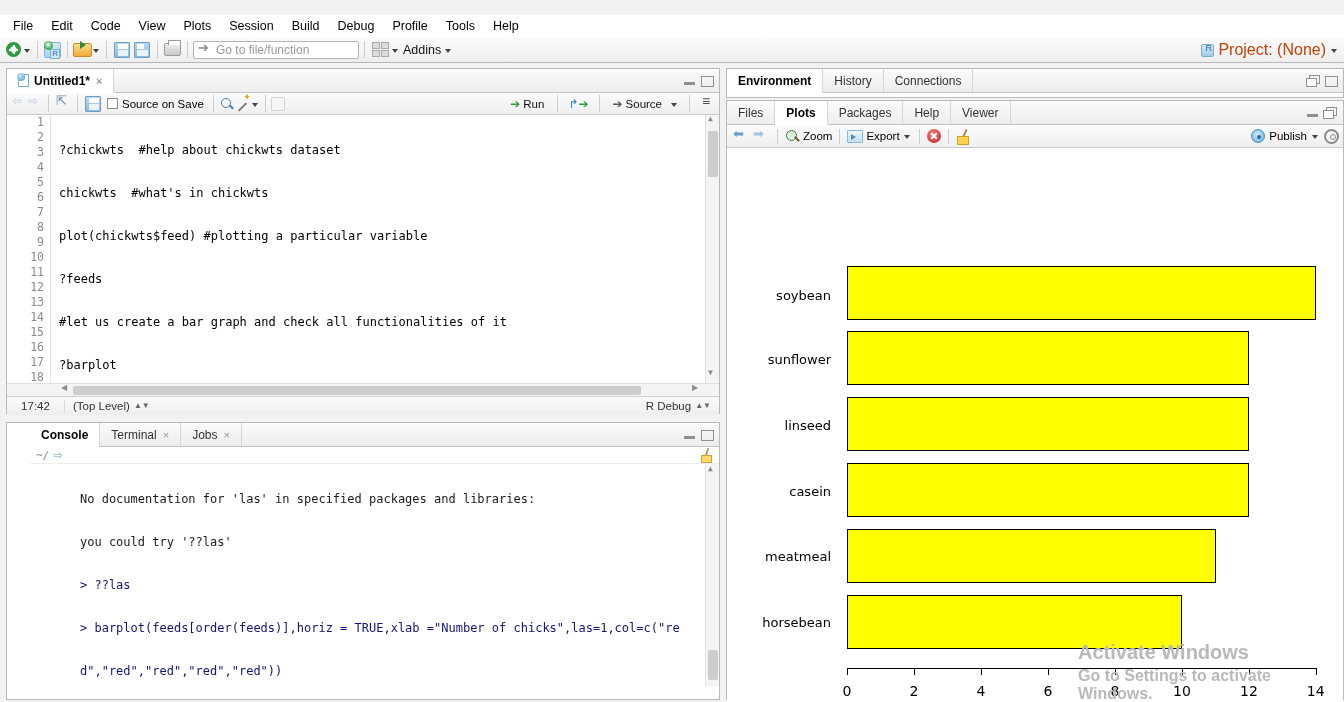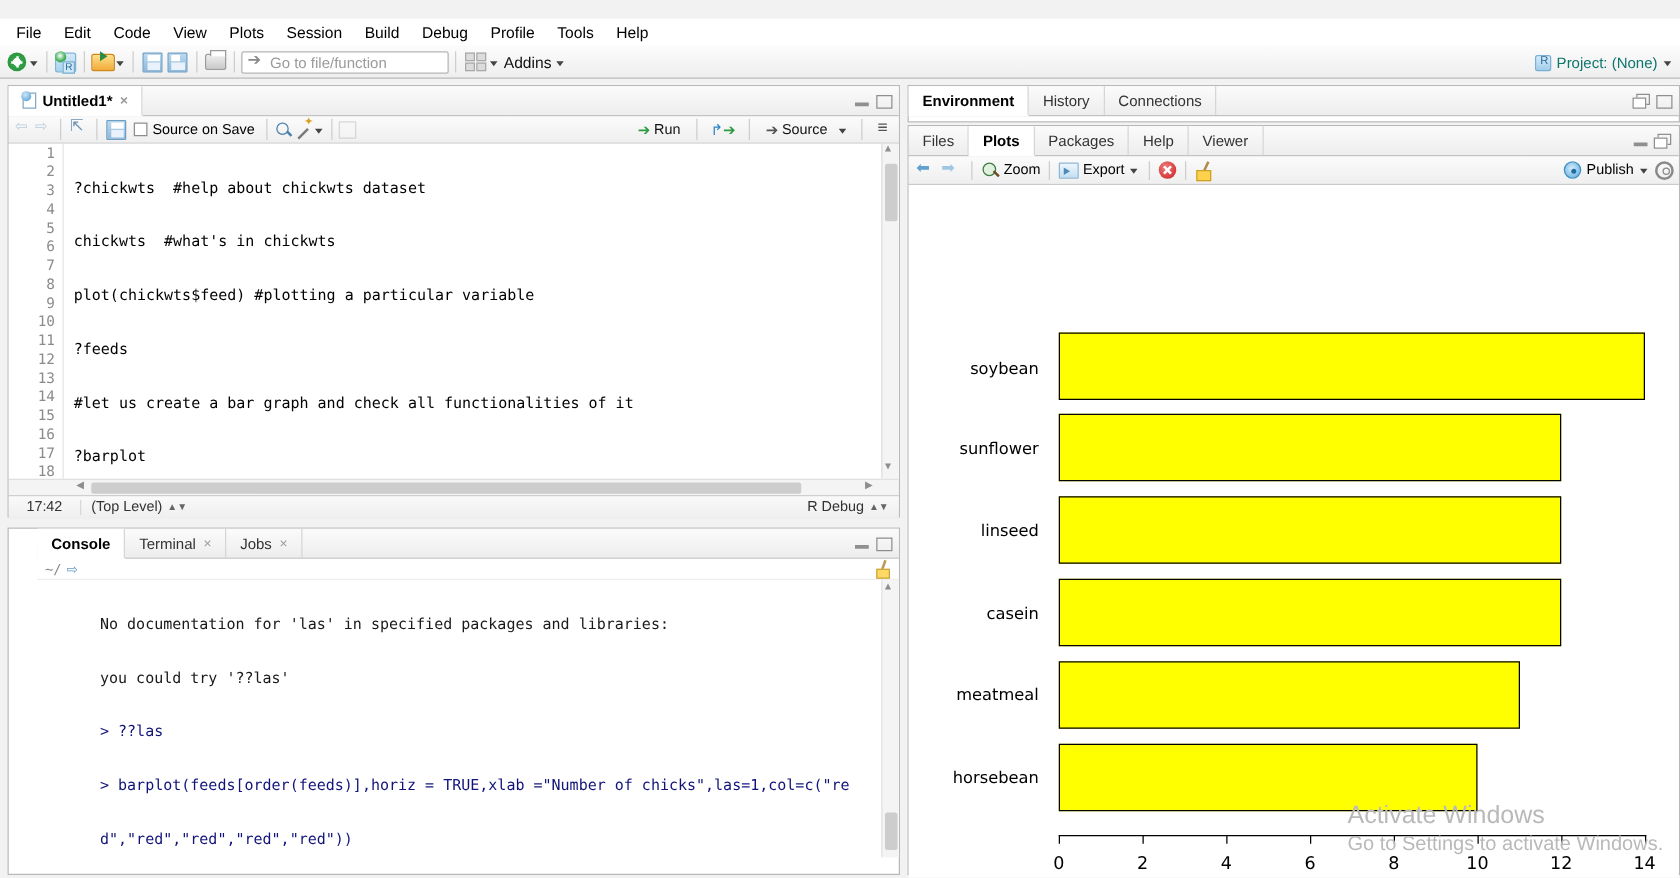--- a/index.html
+++ b/index.html
@@ -71,21 +71,21 @@
   .gotofile .arrowicon { width:15px; height:14px; position:relative; flex:0 0 auto; }
   .gotofile .arrowicon::before { content:"➔"; position:absolute; left:0; top:-3px; font-size:13px; color:#8a8a8a; }
   .gotofile .ph { font-size:12px; color:#9a9a9a; padding-left:3px; }
   .panesicon { width:17px; height:15px; margin:2px; display:grid; grid-template-columns:1fr 1fr; grid-template-rows:1fr 1fr; gap:1px; }
   .panesicon i { background:#dcdcdc; border:1px solid #a9a9a9; display:block; }
   .addins { font-size:12.5px; color:#111; padding:0 3px; cursor:default; }
   .projbox { position:absolute; right:4px; top:40px; height:20px; display:flex; align-items:center; gap:4px; }
   .proj-icon { width:13px; height:13px; border-radius:2px;
      background:linear-gradient(#d5ebfa,#9fcdec); border:1px solid #7aaed2; position:relative; }
   .proj-icon::after { content:"R"; position:absolute; left:3px; top:-2px; font-size:9px; color:#2c6b98; }
-  .projlabel { font-size:12px; color:#0f766e; }
+  .projlabel { font-size:16px; color:#c2410c; }
   .projcaret { width:10px; height:14px; position:relative; }
   .projcaret::after { content:""; position:absolute; left:1px; top:6px; border-left:3.5px solid transparent;
      border-right:3.5px solid transparent; border-top:4px solid #444; }
 
   
   .panel { position:absolute; background:#fff; border:1px solid #b9b9b9; }
   .panel-tabs { height:24px; background:linear-gradient(#fbfbfb,#ededed);
      border-bottom:1px solid #c3c3c3; display:flex; align-items:stretch; position:relative; }
   .ptab { display:flex; align-items:center; padding:0 11px; font-size:12px; color:#333;
      border-right:1px solid #d6d6d6; cursor:default; background:transparent; }
@@ -215,21 +215,21 @@
   .plotcanvas { position:relative; width:616px; height:575px; background:#fff; overflow:hidden; }
   .ylab { position:absolute; right:0; font-family:"DejaVu Sans", sans-serif; font-size:13px; color:#000;
      text-align:right; line-height:14px; }
   .bar { position:absolute; background:#ffff00; border:1.4px solid #000; }
   .axisline { position:absolute; background:#000; }
   .tick { position:absolute; width:1.3px; height:7px; background:#000; }
   .ticklabel { position:absolute; font-family:"DejaVu Sans", sans-serif; font-size:14px; color:#000;
      text-align:center; }
 
   
-  .watermark { position:absolute; pointer-events:none; color:#b9b9b9; }
+  .watermark { position:absolute; pointer-events:none; color:#b9b9b9;font-weight:bold; }
   .wm1 { left:1078px; top:641px; font-size:20px; }
   .wm2 { left:1078px; top:667px; font-size:16px; }
 </style>
 </head>
 <body>
 
 <div class="app">
 
 
   <div class="menubar">

